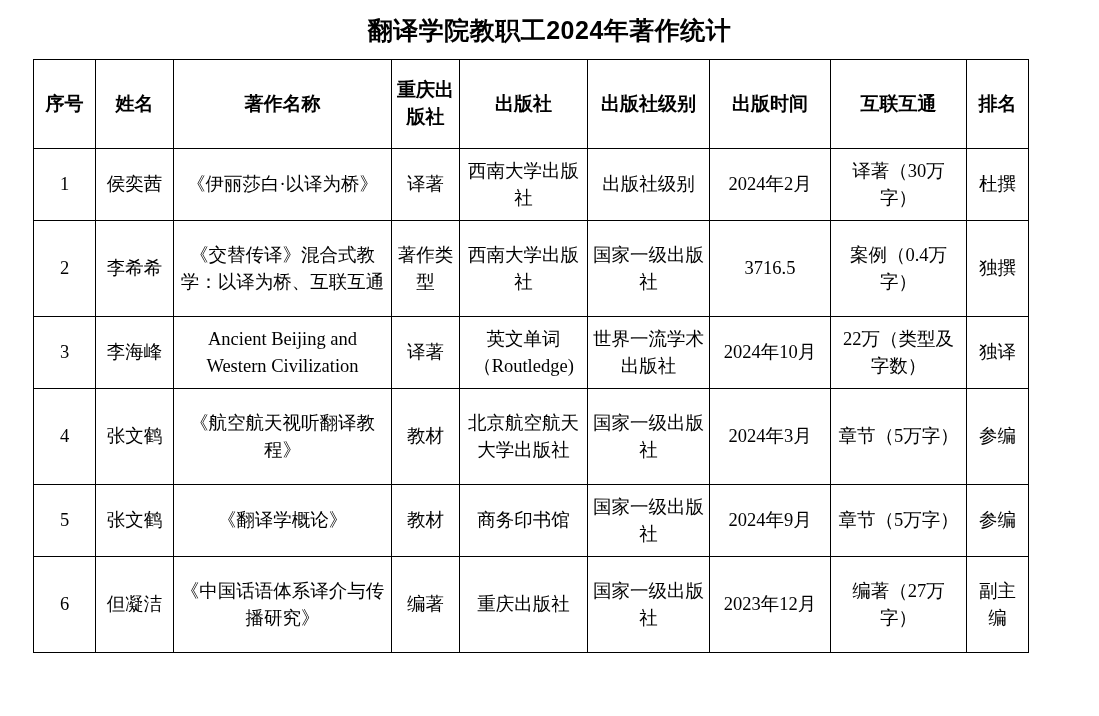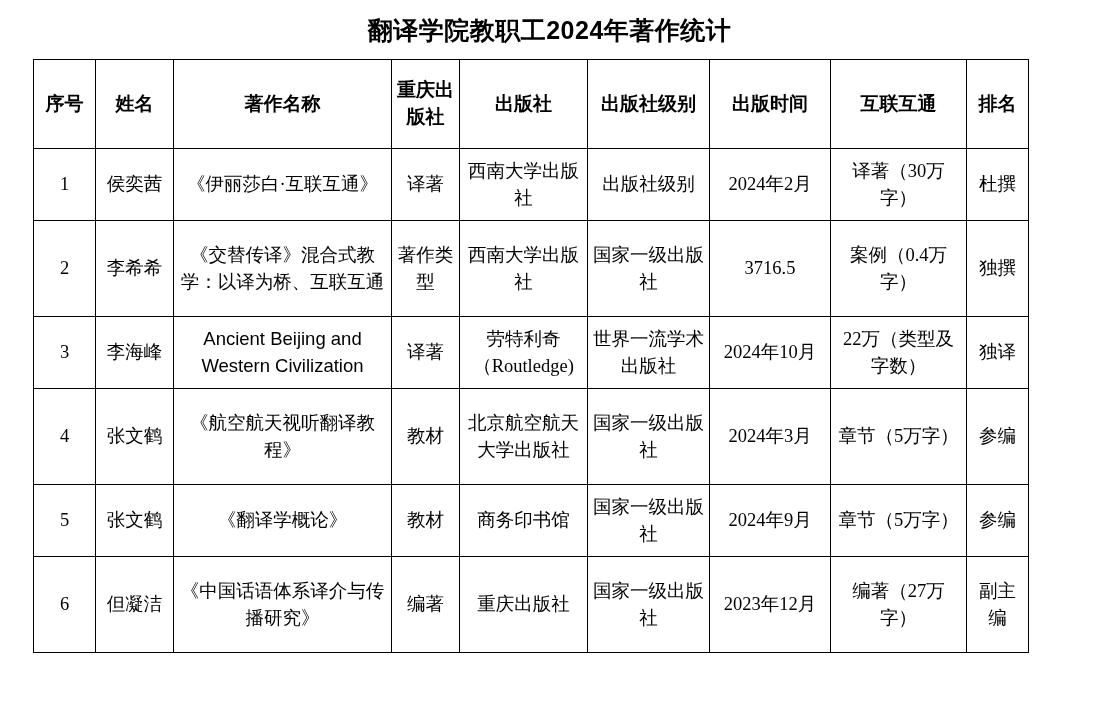--- a/index.html
+++ b/index.html
@@ -62,21 +62,21 @@
   col.c-pub   { width: 128px; }
   col.c-level { width: 122px; }
   col.c-date  { width: 121px; }
   col.c-words { width: 136px; }
   col.c-rank  { width: 62px; }
 
   tr.body-row { height: 72px; }
   tr.row-tall { height: 96px; }
 
   td.latin {
-    font-family: Liberation Sans, sans-serif;
+    font-family: Liberation Serif, serif;
     font-size: 19px;
   }
 </style>
 </head>
 <body>
 
 <div class="page">
 
   <div class="doc-title">翻译学院教职工2024年著作统计</div>
 
@@ -103,21 +103,21 @@
           <th>出版社级别</th>
           <th>出版时间</th>
           <th>互联互通</th>
           <th>排名</th>
         </tr>
       </thead>
       <tbody>
         <tr class="body-row">
           <td>1</td>
           <td>侯奕茜</td>
-          <td>《伊丽莎白·互联互通》</td>
+          <td>《伊丽莎白·以译为桥》</td>
           <td>译著</td>
           <td>西南大学出版社</td>
           <td>出版社级别</td>
           <td>2024年2月</td>
           <td>译著（30万字）</td>
           <td>杜撰</td>
         </tr>
         <tr class="row-tall">
           <td>2</td>
           <td>李希希</td>
@@ -127,21 +127,21 @@
           <td>国家一级出版社</td>
           <td>3716.5</td>
           <td>案例（0.4万字）</td>
           <td>独撰</td>
         </tr>
         <tr class="body-row">
           <td>3</td>
           <td>李海峰</td>
           <td class="latin">Ancient Beijing and Western Civilization</td>
           <td>译著</td>
-          <td>劳特利奇（Routledge)</td>
+          <td>英文单词（Routledge)</td>
           <td>世界一流学术出版社</td>
           <td>2024年10月</td>
           <td>22万（类型及字数）</td>
           <td>独译</td>
         </tr>
         <tr class="row-tall">
           <td>4</td>
           <td>张文鹤</td>
           <td>《航空航天视听翻译教程》</td>
           <td>教材</td>

